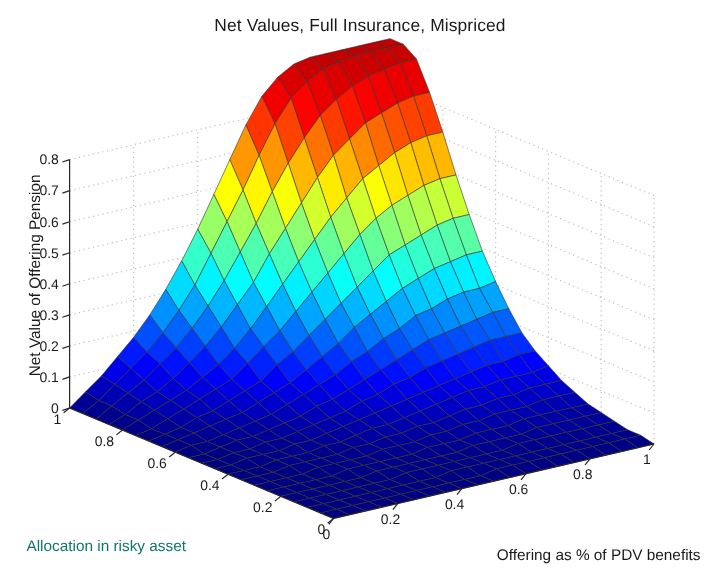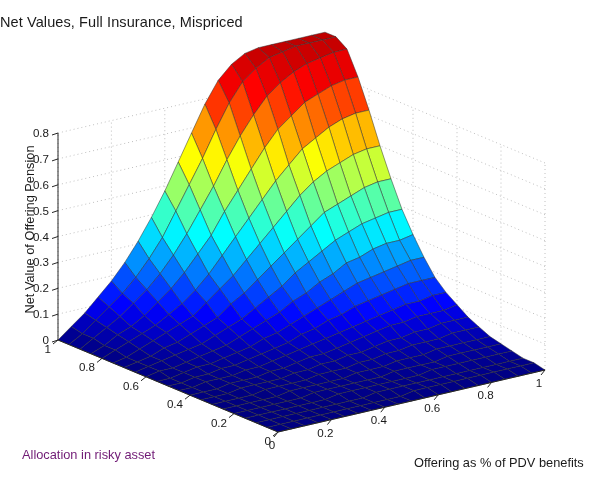--- a/index.html
+++ b/index.html
@@ -4,30 +4,30 @@
 <style>
   html,body{margin:0;padding:0;}
   body{
     width:600px;height:483px;background:#ffffff;
     font-family:"Liberation Sans",sans-serif;
     color:#262626;overflow:hidden;position:relative;
   }
   #figure{position:absolute;inset:0;width:600px;height:483px;}
   #plot-title{
     position:absolute;left:0;top:14px;width:600px;
-    font-size:14.5px;color:#1a1a1a;
+    text-align:center;font-size:14.5px;color:#1a1a1a;
     letter-spacing:.1px;
   }
   #zlabel{
     position:absolute;left:-86px;top:222px;width:230px;
     text-align:center;font-size:12.8px;color:#1a1a1a;
     transform:rotate(-90deg);transform-origin:center center;
   }
   #xlabel-left{
-    position:absolute;left:22px;top:447px;font-size:12.8px;color:#701a75;
+    position:absolute;left:22px;top:447px;font-size:12.8px;color:#0f766e;
   }
   #xlabel-right{
     position:absolute;left:414px;top:455px;font-size:12.8px;color:#1a1a1a;
   }
   svg{position:absolute;left:0;top:0;}
   .tick-txt{font-family:"Liberation Sans",sans-serif;font-size:11.6px;fill:#1a1a1a;}
 </style>
 </head>
 <body>
 

